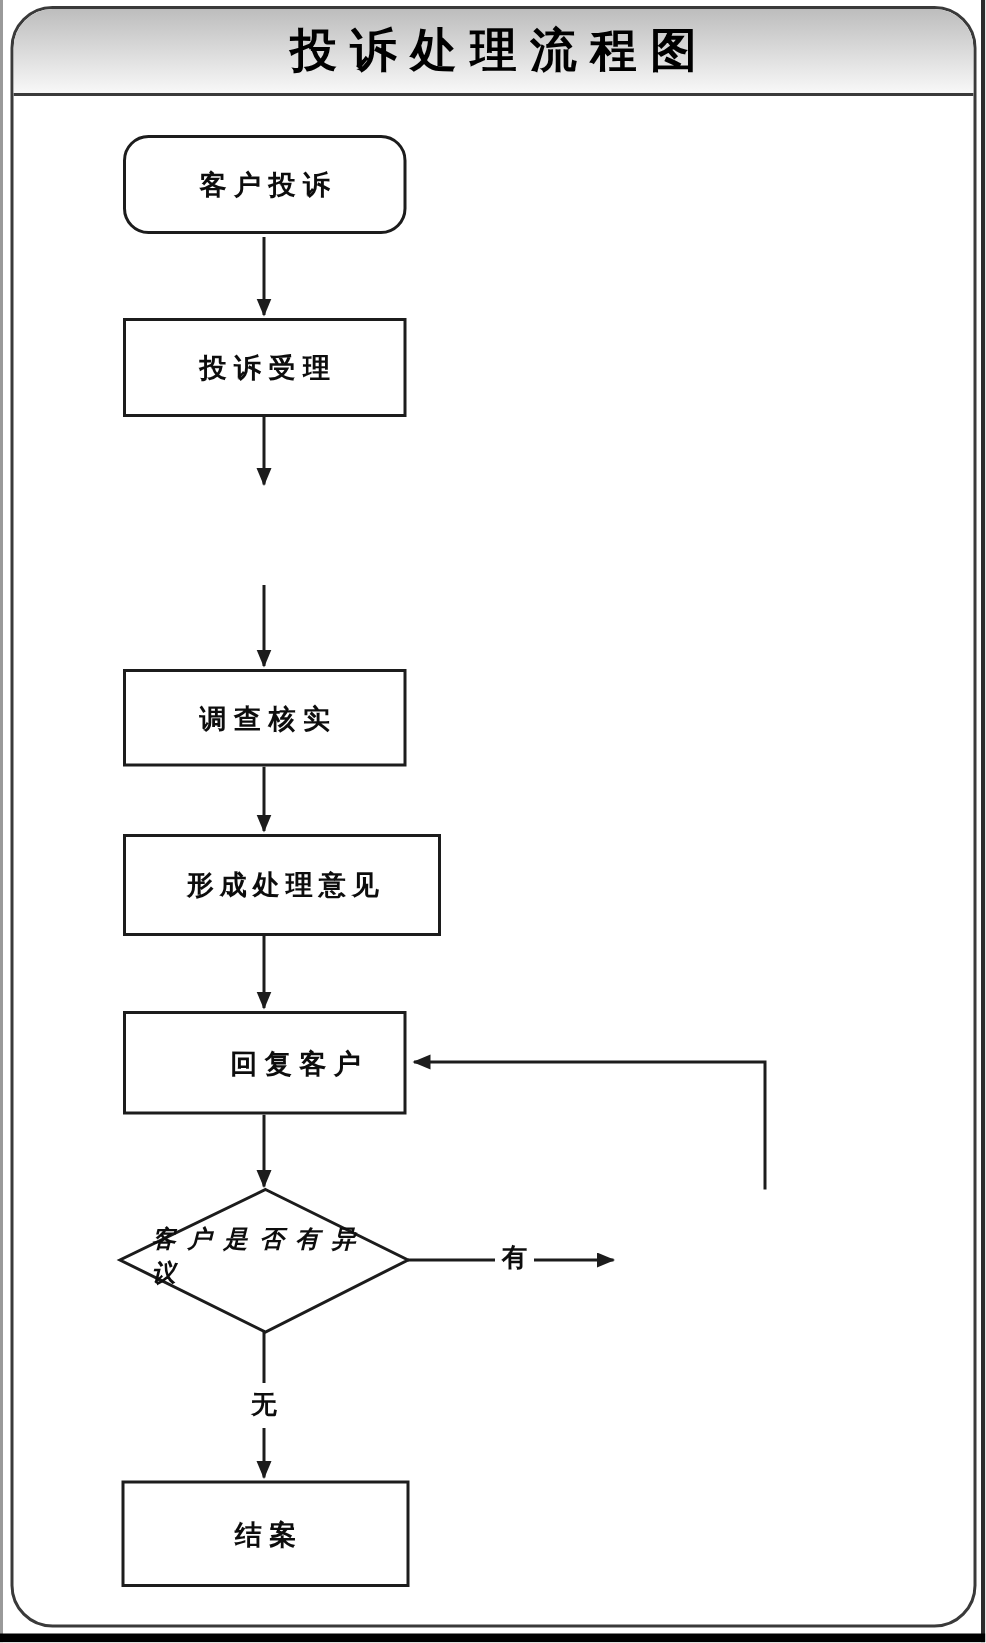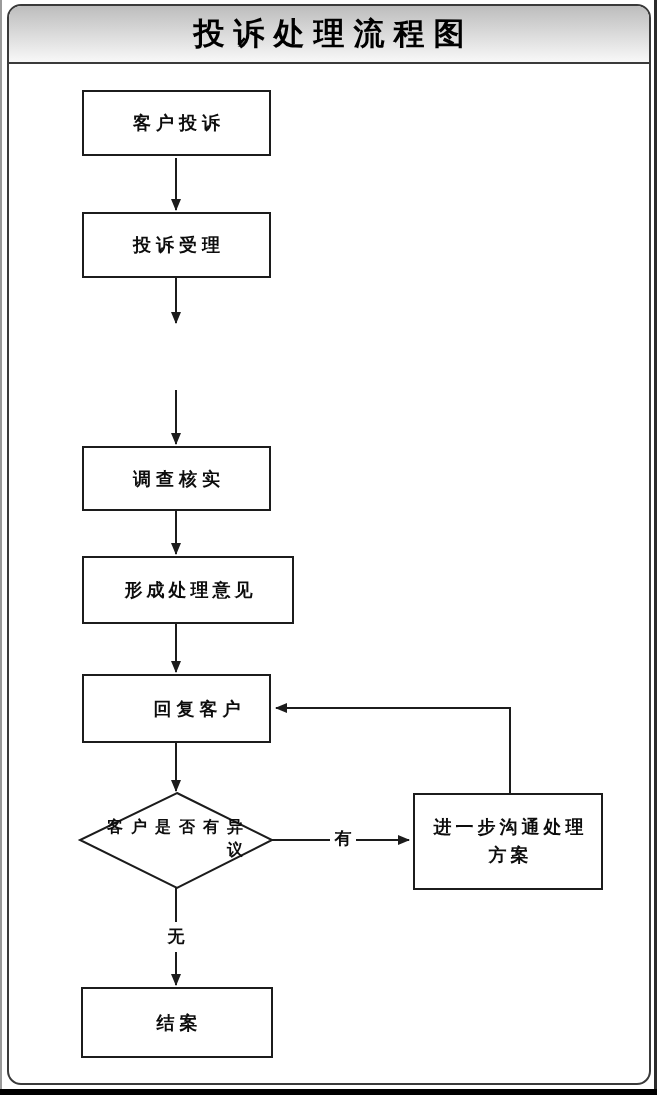--- a/index.html
+++ b/index.html
@@ -12,52 +12,52 @@
   body{font-family:"Liberation Sans","DejaVu Sans",sans-serif;color:var(--text);}
   .page{position:relative;width:657px;height:1095px;background:var(--page-bg);overflow:hidden;}
 
   
   .edge-left{position:absolute;left:0;top:0;width:2px;height:100%;background:#9a9a9a;}
   .edge-right{position:absolute;right:0;top:0;width:3px;height:100%;background:#2b2b2b;}
   .edge-bottom{position:absolute;left:0;bottom:0;width:100%;height:6px;background:var(--page-edge);}
 
   
   .frame{position:absolute;left:7px;top:4px;width:644px;height:1081px;
-    border:2px solid var(--frame-border);border-radius:14px;background:#fff;overflow:hidden;}
+    border:2px solid var(--frame-border);border-radius:28px;background:#fff;overflow:hidden;}
   .header{height:58px;border-bottom:2px solid var(--frame-border);
     background:linear-gradient(to bottom,var(--header-top) 0%,var(--header-bottom) 100%);
     display:flex;align-items:center;justify-content:center;}
   .title{font-size:31px;font-weight:bold;letter-spacing:9px;color:#000;padding-left:9px;}
 
   
   svg.connectors{position:absolute;left:0;top:0;width:657px;height:1095px;pointer-events:none;}
   svg.connectors line, svg.connectors path, svg.connectors polygon{
     stroke:var(--line);stroke-width:2;fill:none;}
   svg.connectors polygon{fill:var(--box-fill);}
   svg.connectors marker path{fill:var(--line);stroke:none;}
 
   
   .node{position:absolute;border:2px solid var(--box-border);background:var(--box-fill);
     display:flex;align-items:center;justify-content:center;text-align:center;
     font-weight:bold;font-size:18px;letter-spacing:5px;color:var(--text);}
   .node span{display:block;padding-left:5px;} 
-  .b1{left:82px;top:90px;width:189px;height:66px;}
+  .b1{left:82px;top:90px;width:189px;height:66px;border-radius:17px;}
   .b2{left:82px;top:212px;width:189px;height:66px;}
   .b3{left:82px;top:325px;width:189px;height:65px;}
   .b4{left:82px;top:446px;width:189px;height:65px;}
   .b5{left:82px;top:556px;width:212px;height:68px;letter-spacing:4px;}
   .b6{left:82px;top:674px;width:189px;height:69px;padding-left:41px;}
   .b7{left:413px;top:793px;width:190px;height:97px;font-size:18px;letter-spacing:4px;line-height:1.55;}
   .b7 span{width:172px;}
   .b8{left:81px;top:987px;width:192px;height:71px;}
 
   
   .diamond-label{position:absolute;left:101px;top:815px;width:150px;
-    text-align:right;font-weight:bold;font-size:16px;letter-spacing:8px;
-    line-height:1.45;color:var(--text);}
+    text-align:left;font-weight:bold;font-size:16px;letter-spacing:8px;
+    line-height:1.45;color:var(--text);font-style:italic;}
 
   
   .edge-label{position:absolute;background:#fff;font-weight:bold;font-size:17px;
     color:var(--text);text-align:center;line-height:26px;}
   .yes-label{left:330px;top:826px;width:26px;height:27px;}
   .no-label{left:162px;top:922px;width:28px;height:30px;line-height:30px;}
 </style>
 </head>
 <body>
 
@@ -101,23 +101,20 @@
   </div>
   <div class="node b5">
     <span>形成处理意见</span>
   </div>
   <div class="node b6">
     <span>回复客户</span>
   </div>
 
   <div class="diamond-label">客户是否有异议</div>
 
-  <div class="node b7">
-    <span>进一步沟通处理方案</span>
-  </div>
   <div class="node b8">
     <span>结案</span>
   </div>
 
   <div class="edge-label yes-label">有</div>
   <div class="edge-label no-label">无</div>
 
   <div class="edge-left"></div>
   <div class="edge-right"></div>
   <div class="edge-bottom"></div>

